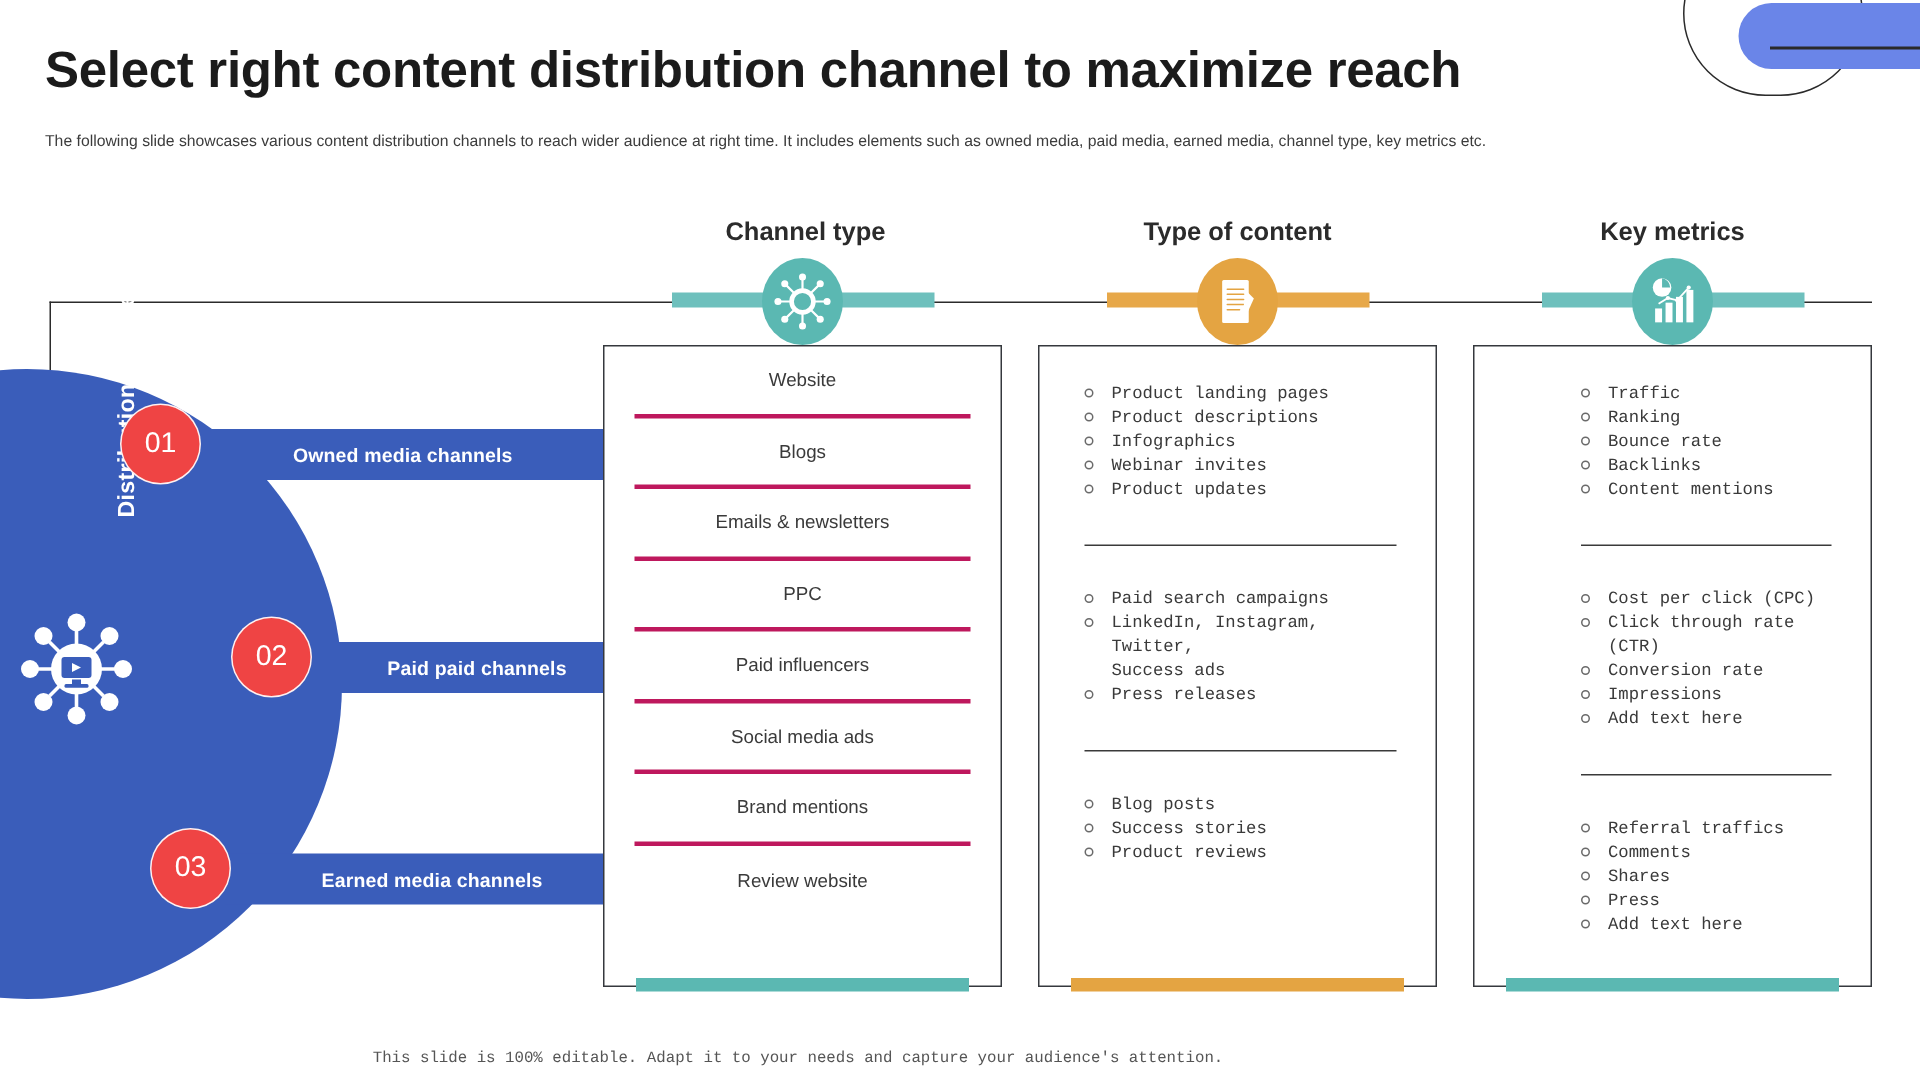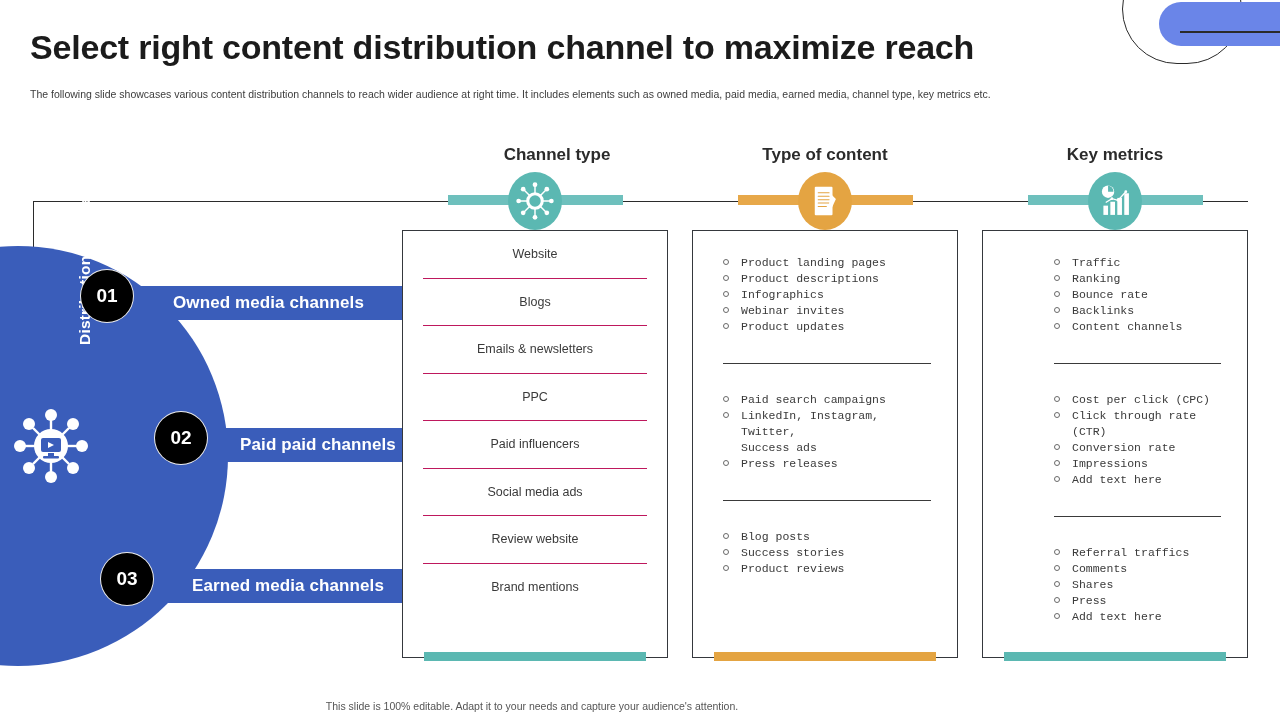--- a/index.html
+++ b/index.html
@@ -69,29 +69,29 @@
   }
 
   
   .ch-row{ position:absolute; height:34px; }
   .ch-bar{
     position:absolute; top:0; height:34px;
     background:#3a5dba;
     display:flex; align-items:center; justify-content:center;
   }
   .ch-bar-label{
-    color:#ffffff; font-size:17px; font-weight:bold;
+    color:#ffffff; font-size:13px; font-weight:bold;
     letter-spacing:0.1px; white-space:nowrap;
   }
   .ch-circle{
     position:absolute; top:-17px;
     width:54px; height:54px; border-radius:50%;
-    background:#000000; border:1.5px solid rgba(255,255,255,0.92);
+    background:#ef4444; border:1.5px solid rgba(255,255,255,0.92);
     display:flex; align-items:center; justify-content:center;
-    color:#ffffff; font-size:19px; font-weight:bold;
+    color:#ffffff; font-size:19px; font-weight:normal;
   }
 
   #row1{ left:0; top:286px; width:420px; }
   #row1 .ch-bar{ left:107px; width:305px; }
   #row1 .ch-circle{ left:80px; }
   #row1 .ch-bar-label{ margin-left:18px; }
 
   #row2{ left:0; top:428px; width:420px; }
   #row2 .ch-bar{ left:208px; width:204px; }
   #row2 .ch-circle{ left:154px; }
@@ -110,21 +110,21 @@
   .col-connector{
     position:absolute; top:195px; height:10px;
   }
   .col-badge{
     position:absolute; top:172px; left:50%;
     margin-left:-27px; width:54px; height:58px;
     border-radius:50%;
     display:flex; align-items:center; justify-content:center;
   }
 
-  #head1{ left:412px; } #head2{ left:680px; } #head3{ left:970px; }
+  #head1{ left:392px; } #head2{ left:680px; } #head3{ left:970px; }
   #conn1{ left:448px; width:175px; background:#6ec0bd; }
   #conn2{ left:738px; width:175px; background:#e7a849; }
   #conn3{ left:1028px; width:175px; background:#6ec0bd; }
   #badge1{ left:535px; background:#5bb8b2; }
   #badge2{ left:825px; background:#e4a442; }
   #badge3{ left:1115px; background:#5bb8b2; }
 
   
   .col-box{
     position:absolute; top:230px; width:266px; height:428px;
@@ -139,21 +139,21 @@
   }
   #under1{ left:424px; width:222px; background:#5bb8b2; }
   #under2{ left:714px; width:222px; background:#e4a442; }
   #under3{ left:1004px; width:222px; background:#5bb8b2; }
 
   
   .simple-list{ padding:0; margin:0; list-style:none; }
   .simple-list li{
     height:47.5px; display:flex; align-items:center; justify-content:center;
     font-size:12.5px; color:#3a3a3a;
-    margin:0 20px; border-bottom:1px solid #be185d;
+    margin:0 20px; border-bottom:3px solid #be185d;
   }
   .simple-list li:last-child{ border-bottom:none; }
 
   
   .group-wrap{ padding:24px 18px 0 22px; }
   .bullet-group{ list-style:none; margin:0; padding:0; }
   .bullet-group li{
     position:relative; padding-left:26px;
     font-size:11.5px; color:#3a3a3a; line-height:16px;
     margin-bottom:0px;
@@ -163,21 +163,21 @@
     width:6px; height:6px; border:1px solid #6a6a6a; border-radius:50%;
   }
   .bullet-group li .sub{ display:block; padding-left:0;font-family:Liberation Mono, monospace; }
   .group-div{
     height:1px; background:#3a3a3a; margin:0 8px 0 8px;
   }
 
   
   .footer{
     position:absolute; left:0; top:700px; width:1064px;
-    text-align:center; font-size:10.5px; color:#555;
+    text-align:center; font-size:10.5px; color:#555;font-family:Liberation Mono, monospace;
   }
 </style>
 </head>
 <body>
 
 <div class="deco-arc"></div>
 <div class="deco-blue-pill"></div>
 <div class="deco-rule"></div>
 
 <div class="page-title">Select right content distribution channel to maximize reach</div>
@@ -319,22 +319,22 @@
 </div>
 
 <div class="col-box" id="box1">
   <ul class="simple-list" id="list-channel-type">
       <li>Website</li>
       <li>Blogs</li>
       <li>Emails &amp; newsletters</li>
       <li>PPC</li>
       <li>Paid influencers</li>
       <li>Social media ads</li>
+      <li>Brand mentions</li>
       <li>Review  website</li>
-      <li>Brand mentions</li>
     </ul>
 </div>
 
 <div class="col-box" id="box2">
   <div class="group-wrap" id="groups-content">
       <ul class="bullet-group">
         <li>
           <span class="bdot"></span>
           <span class="sub">Product landing  pages</span>
         </li>
@@ -408,21 +408,21 @@
         <li>
           <span class="bdot"></span>
           <span class="sub">Bounce rate</span>
         </li>
         <li>
           <span class="bdot"></span>
           <span class="sub">Backlinks</span>
         </li>
         <li>
           <span class="bdot"></span>
-          <span class="sub">Content channels</span>
+          <span class="sub">Content mentions</span>
         </li>
       </ul>
       <div style="height: 28px;"></div>
       <div class="group-div"></div>
       <div style="height: 28px;"></div>
       <ul class="bullet-group">
         <li>
           <span class="bdot"></span>
           <span class="sub">Cost per click (CPC)</span>
         </li>

